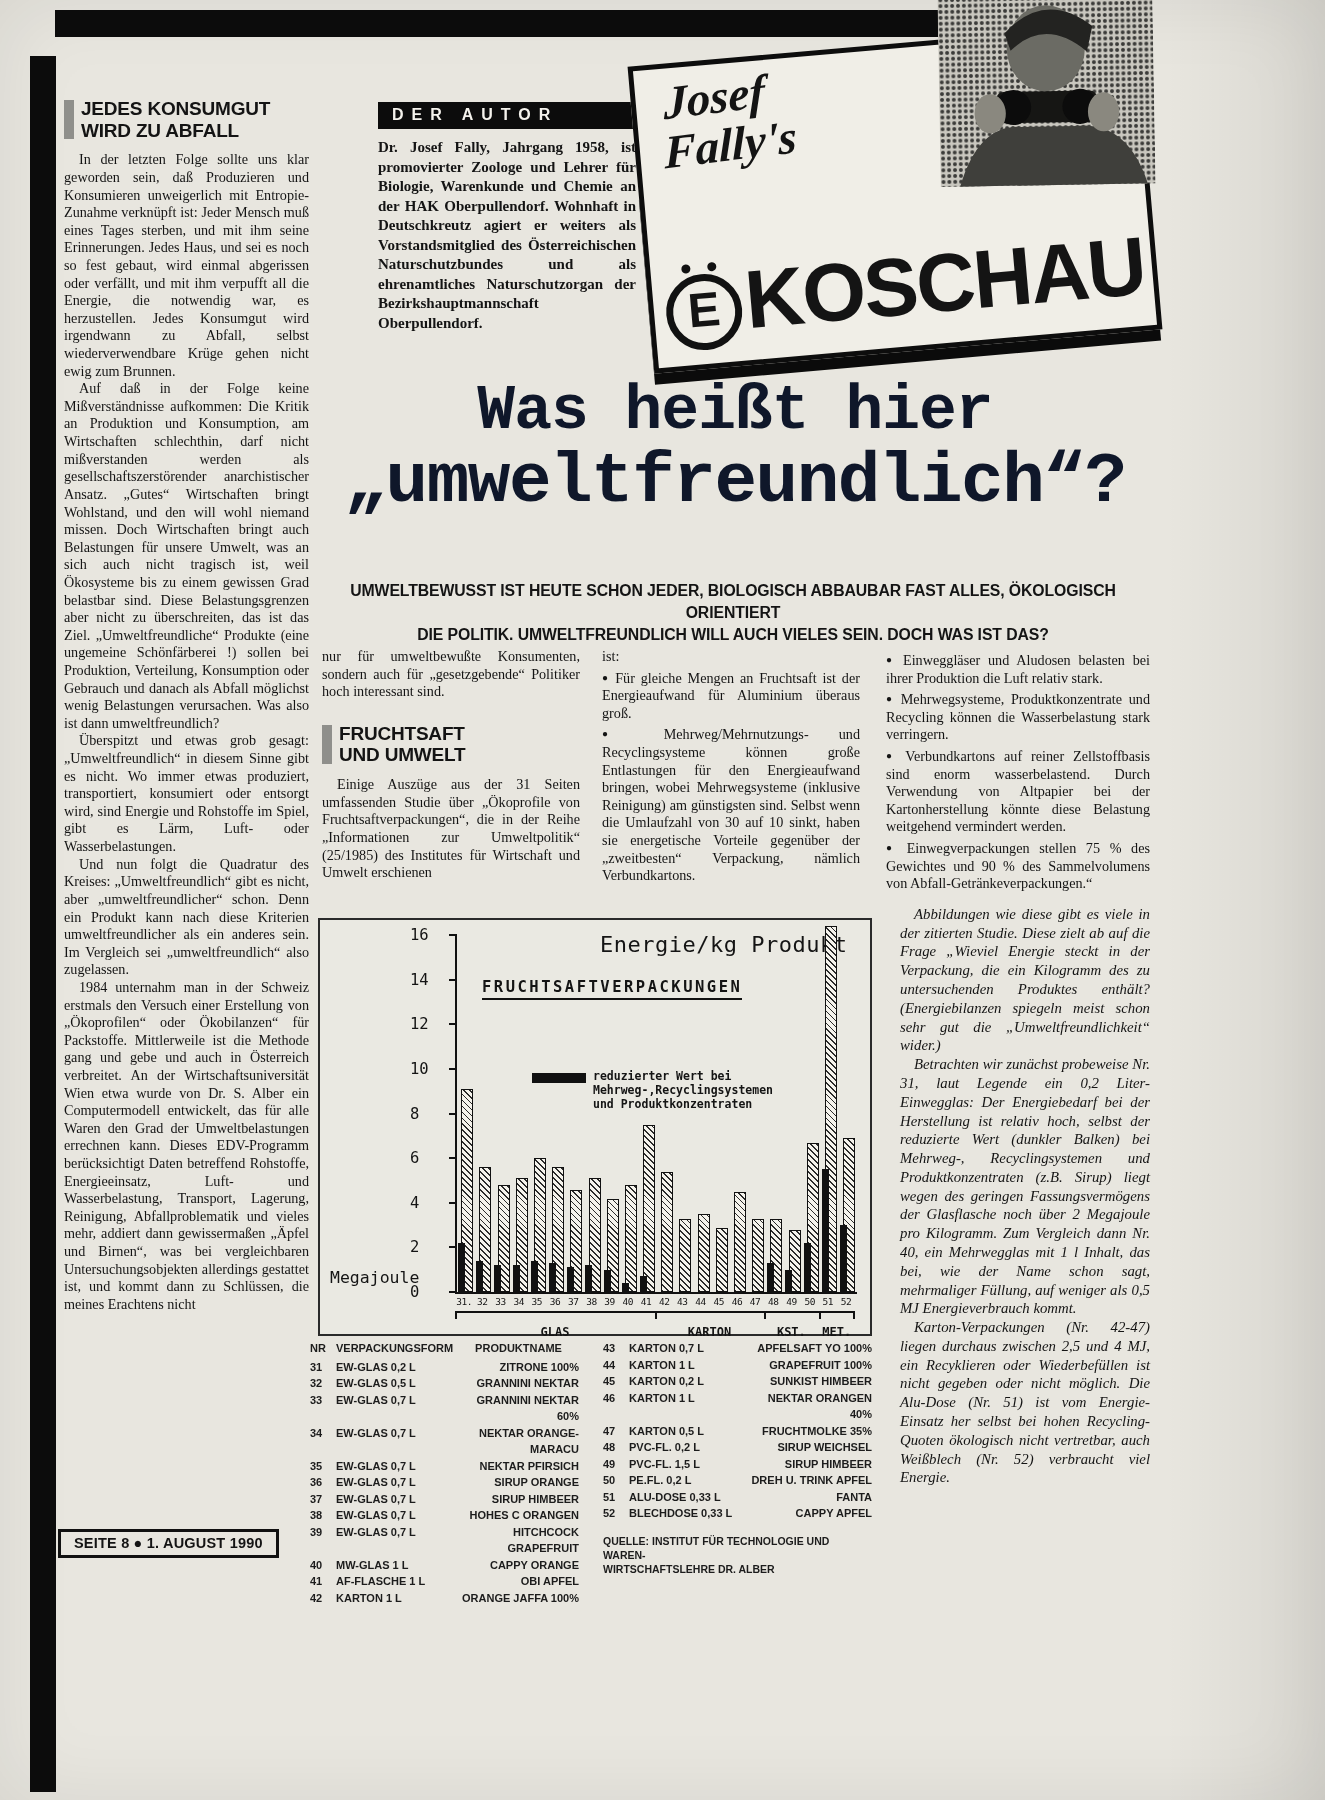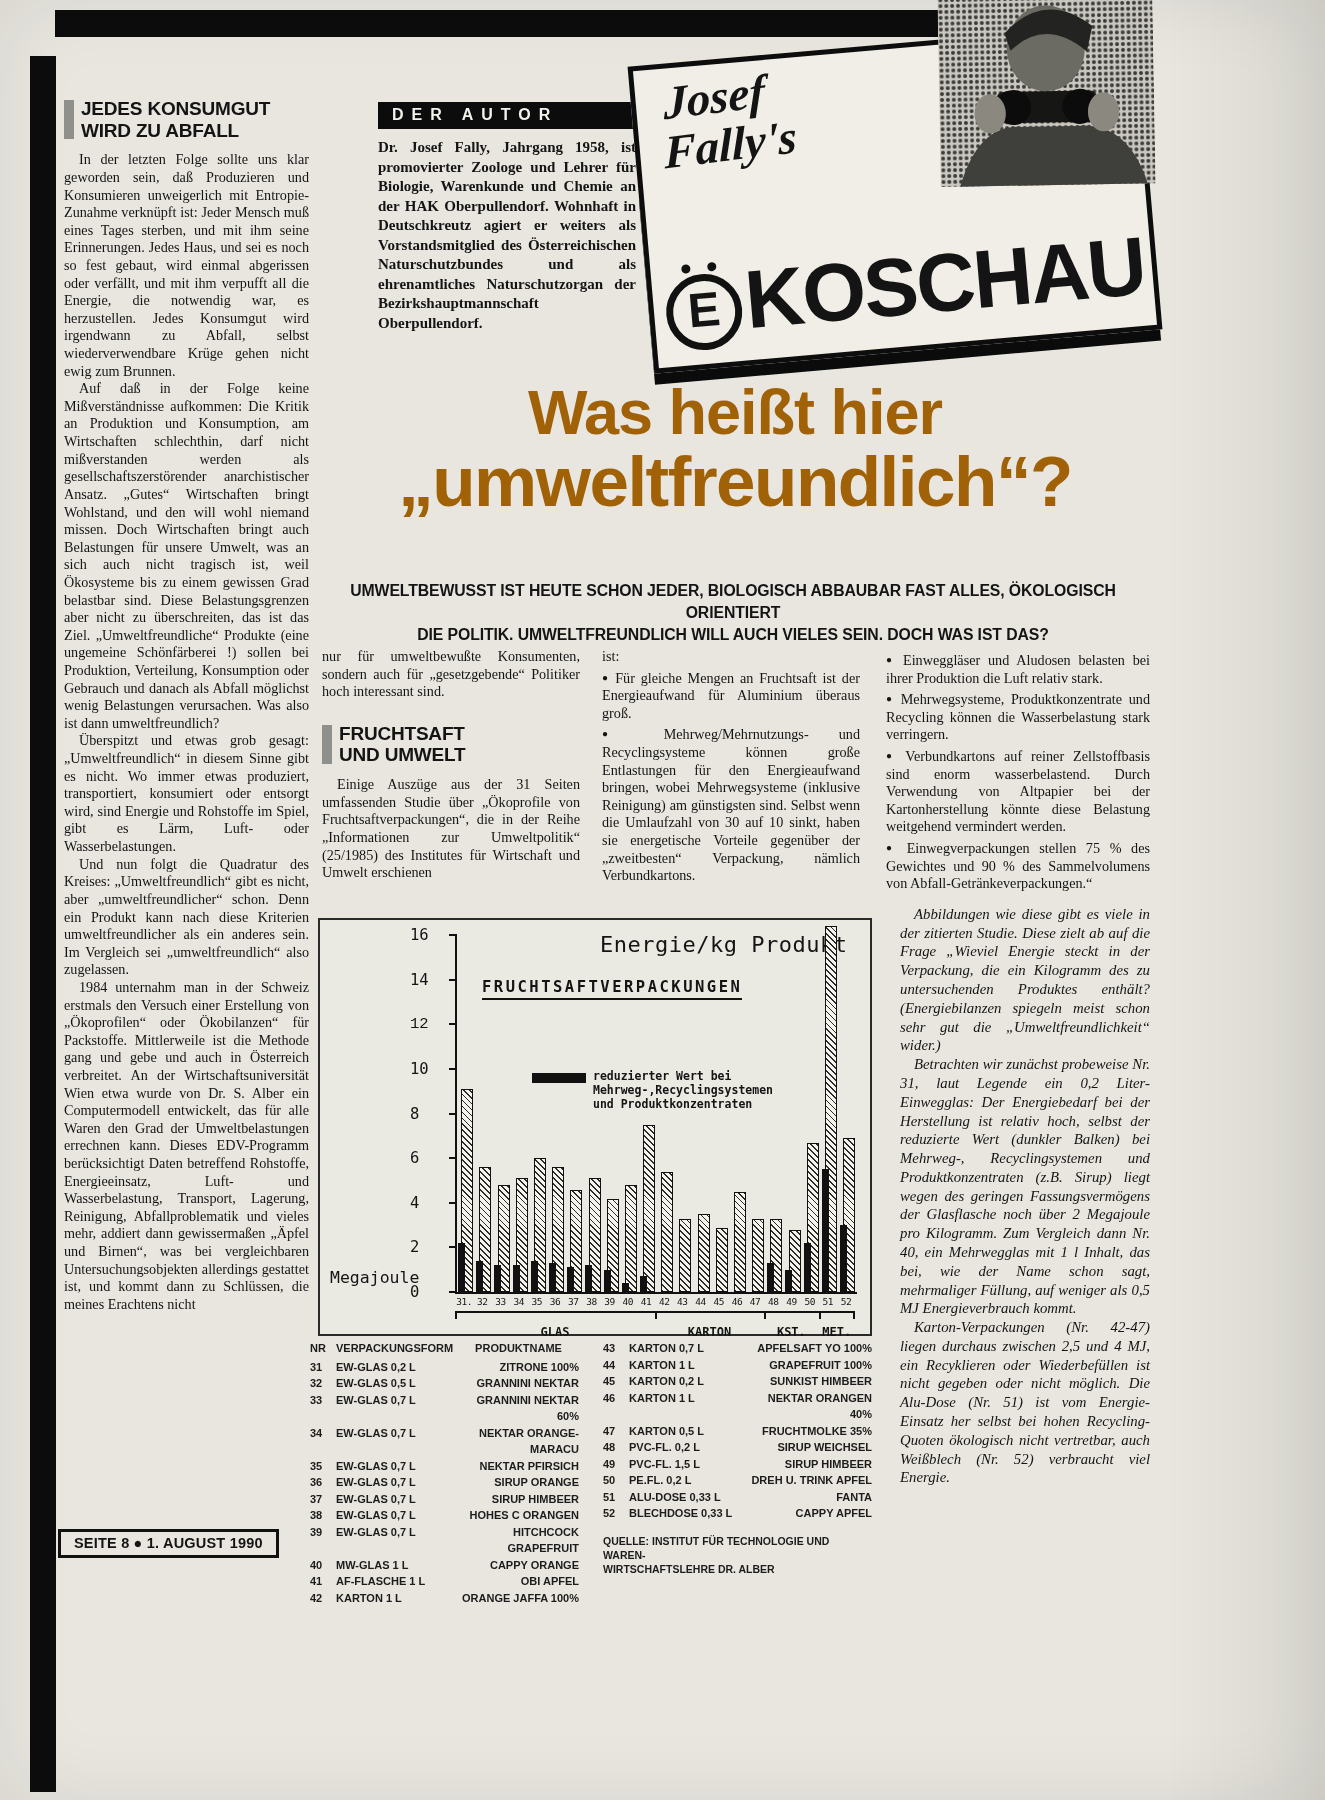--- a/index.html
+++ b/index.html
@@ -38,21 +38,21 @@
   .masthead{position:absolute;left:640px;top:28px;width:520px;height:365px;}
   .mast-shadow{position:absolute;left:6px;top:150px;width:508px;height:185px;background:#0b0b0b;transform:rotate(-5deg);}
   .mast-box{position:absolute;left:0;top:16px;width:500px;height:298px;border:5px solid #0d0d0d;background:#f0eee7;transform:rotate(-5deg);}
   .mast-script{position:absolute;left:26px;top:8px;font-family:"Liberation Serif",serif;font-style:italic;font-weight:bold;font-size:47px;line-height:1.04;transform:rotate(-2deg) skewX(-6deg);white-space:pre-line;}
   .mast-title{position:absolute;left:12px;bottom:8px;font-family:"Liberation Sans",sans-serif;font-weight:bold;font-size:82px;letter-spacing:-2px;white-space:nowrap;}
   .oe{display:inline-block;position:relative;width:62px;height:62px;border:7px solid #111;border-radius:50%;line-height:58px;text-align:center;font-size:48px;letter-spacing:0;margin-right:4px;top:-6px;}
   .oe::before{content:"";position:absolute;top:-18px;left:12px;width:9px;height:9px;border-radius:50%;background:#111;box-shadow:26px 0 0 #111;}
   .mast-photo{position:absolute;right:-18px;top:-48px;width:215px;height:200px;transform:rotate(4deg);}
 
   
-  .headline{position:absolute;left:320px;top:380px;width:830px;text-align:center;font-family:Liberation Sans, sans-serif;font-weight:bold;color:#a16207;}
+  .headline{position:absolute;left:320px;top:380px;width:830px;text-align:center;font-family:Liberation Mono, monospace;font-weight:bold;color:#0f172a;}
   .headline .l1{font-size:63px;line-height:1.02;display:block;letter-spacing:-1px;}
   .headline .l2{font-size:71px;line-height:1.08;display:block;letter-spacing:-1.5px;}
   .standfirst{position:absolute;left:322px;top:580px;width:822px;text-align:center;font-family:"Liberation Sans",sans-serif;font-weight:bold;font-size:15.8px;line-height:1.4;white-space:pre-line;letter-spacing:-.1px;}
 
   
   .chart{position:absolute;left:318px;top:918px;width:550px;height:414px;border:2px solid #2a2a2a;font-family:"DejaVu Sans Mono",monospace;background:rgba(255,255,255,.12);}
   .chart-title{position:absolute;left:280px;top:12px;font-size:22px;letter-spacing:.5px;}
   .chart-subtitle{position:absolute;left:162px;top:58px;font-size:15.5px;font-weight:bold;letter-spacing:2.5px;border-bottom:2px solid #111;padding-bottom:2px;}
   .legend{position:absolute;left:212px;top:150px;width:290px;display:flex;gap:7px;align-items:flex-start;font-size:11.5px;line-height:1.2;font-weight:bold;}
   .legend-swatch{width:54px;height:10px;background:#111;margin-top:3px;flex:none;}
@@ -192,21 +192,21 @@
           <div class="ytick-label" style="bottom: 35.625px;">2</div>
           <div class="ytick-mark" style="bottom: 43.625px;"></div>
           <div class="ytick-label" style="bottom: 80.25px;">4</div>
           <div class="ytick-mark" style="bottom: 88.25px;"></div>
           <div class="ytick-label" style="bottom: 124.875px;">6</div>
           <div class="ytick-mark" style="bottom: 132.875px;"></div>
           <div class="ytick-label" style="bottom: 169.5px;">8</div>
           <div class="ytick-mark" style="bottom: 177.5px;"></div>
           <div class="ytick-label" style="bottom: 214.125px;">10</div>
           <div class="ytick-mark" style="bottom: 222.125px;"></div>
-          <div class="ytick-label" style="bottom: 258.75px; font-family: Liberation Mono, monospace;">12</div>
+          <div class="ytick-label" style="bottom: 258.75px;">12</div>
           <div class="ytick-mark" style="bottom: 266.75px;"></div>
           <div class="ytick-label" style="bottom: 303.375px;">14</div>
           <div class="ytick-mark" style="bottom: 311.375px;"></div>
           <div class="ytick-label" style="bottom: 348px;">16</div>
           <div class="ytick-mark" style="bottom: 356px;"></div>
         </div>
       <div class="bars" id="bars">
           <div class="slot">
             <div class="bar-h" style="height: 200.812px;"></div>
             <div class="bar-r" style="height: 49.0875px;"></div>

